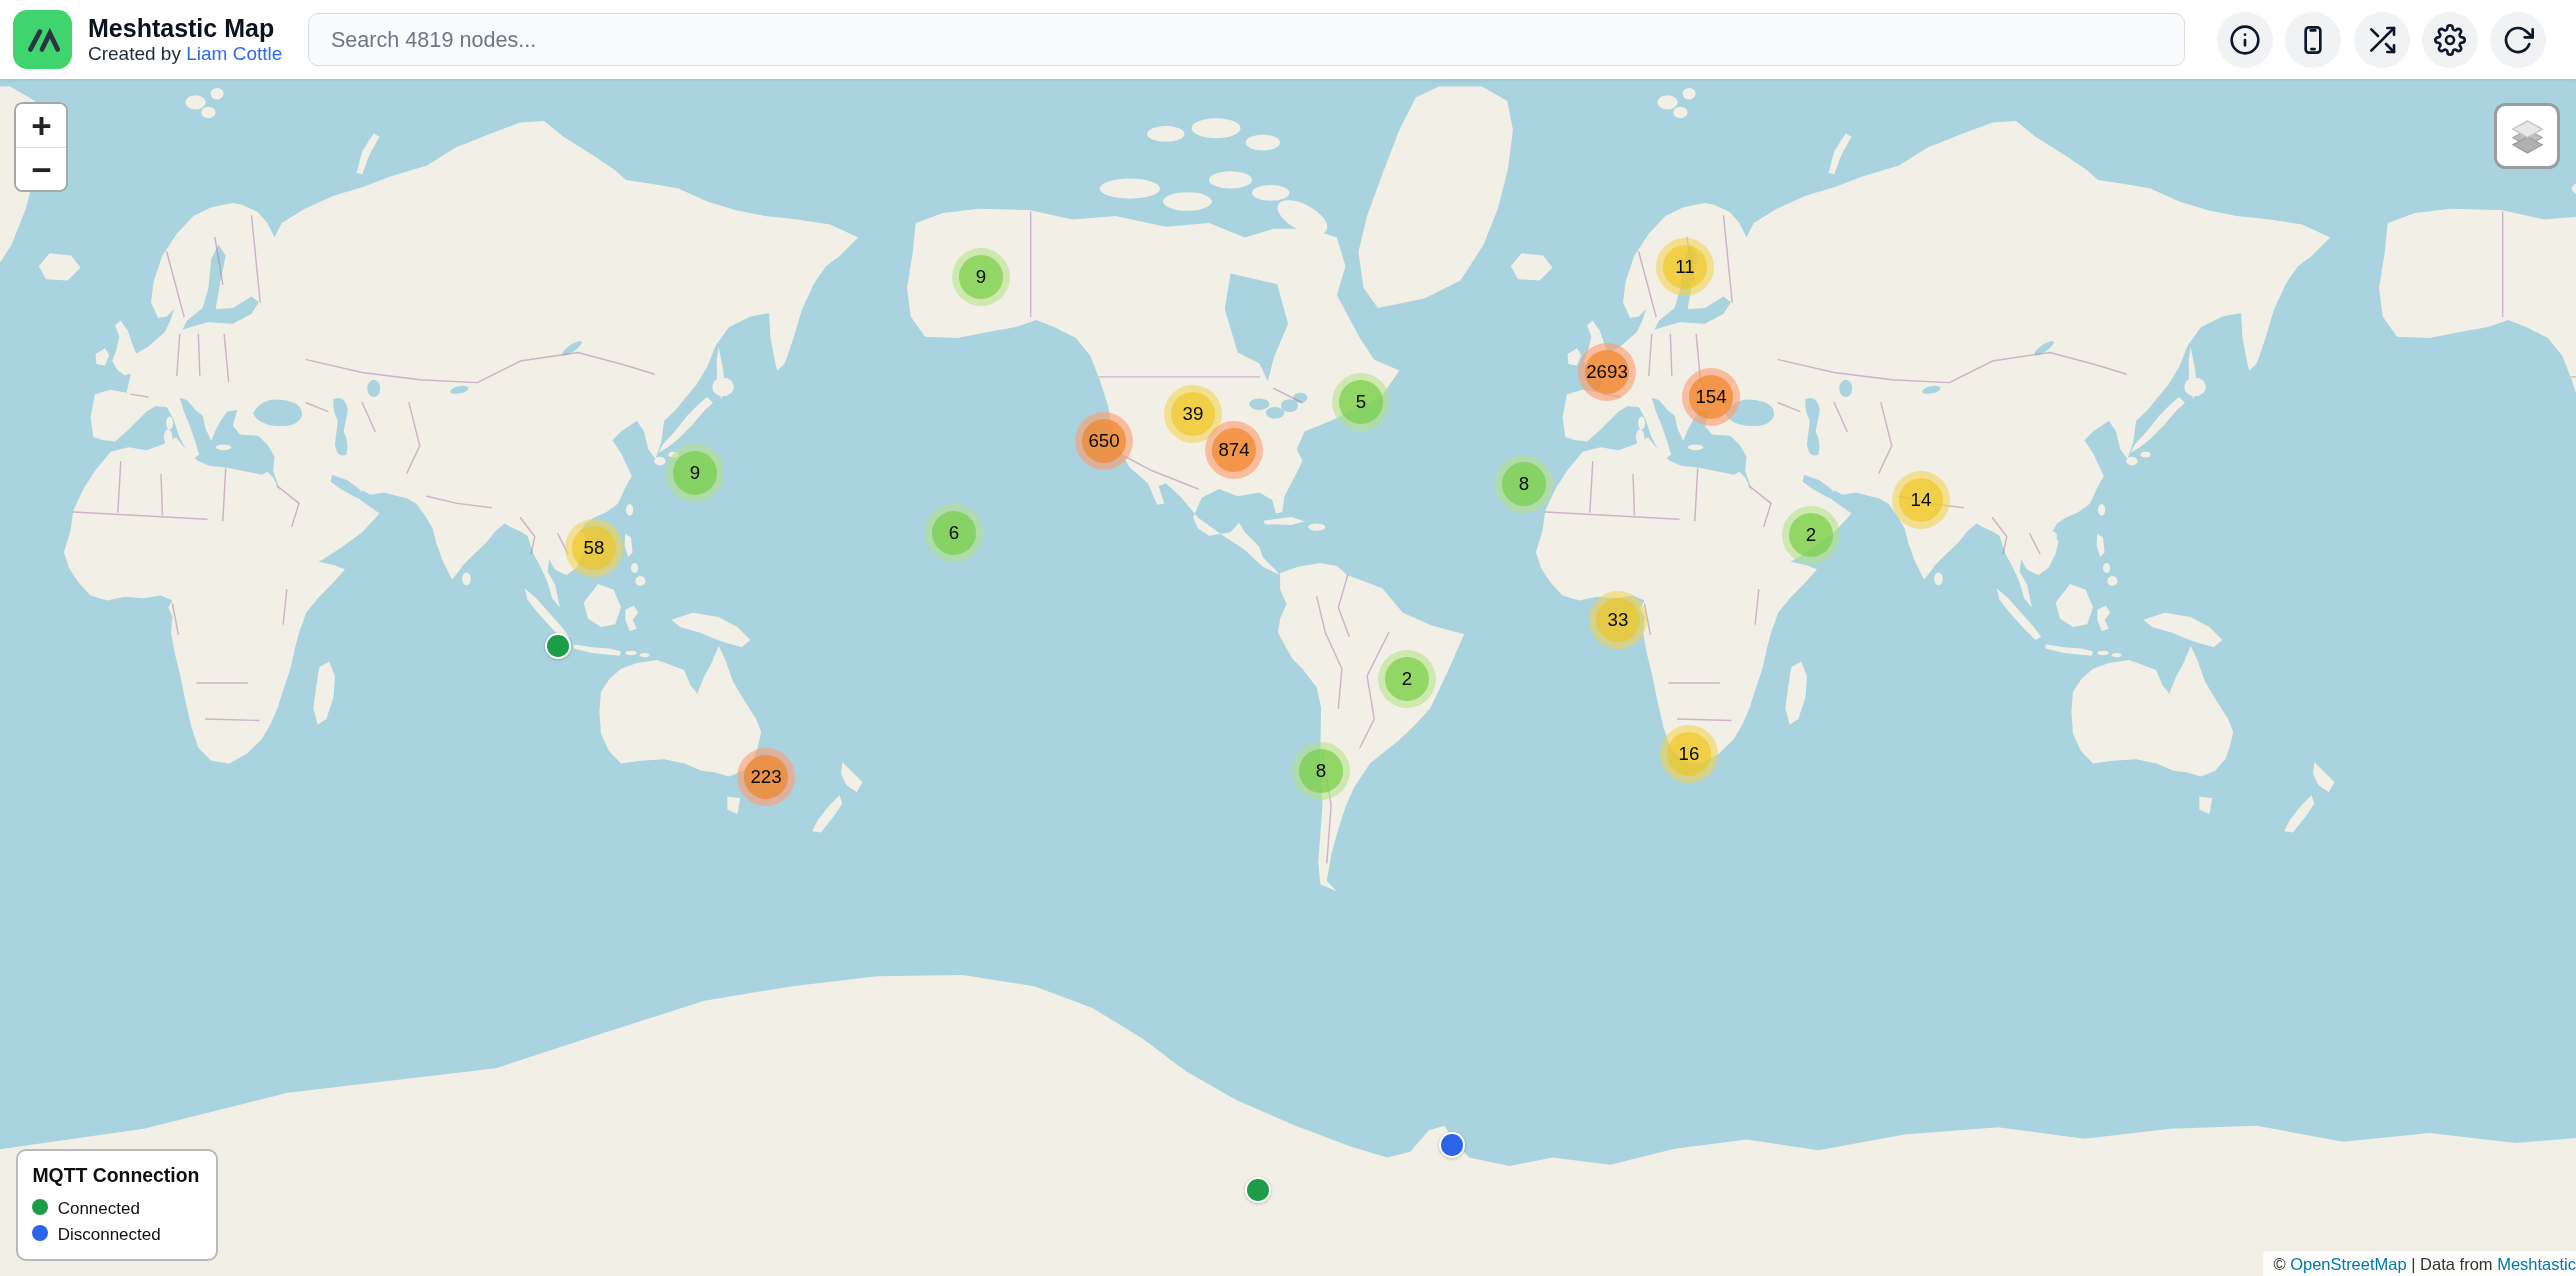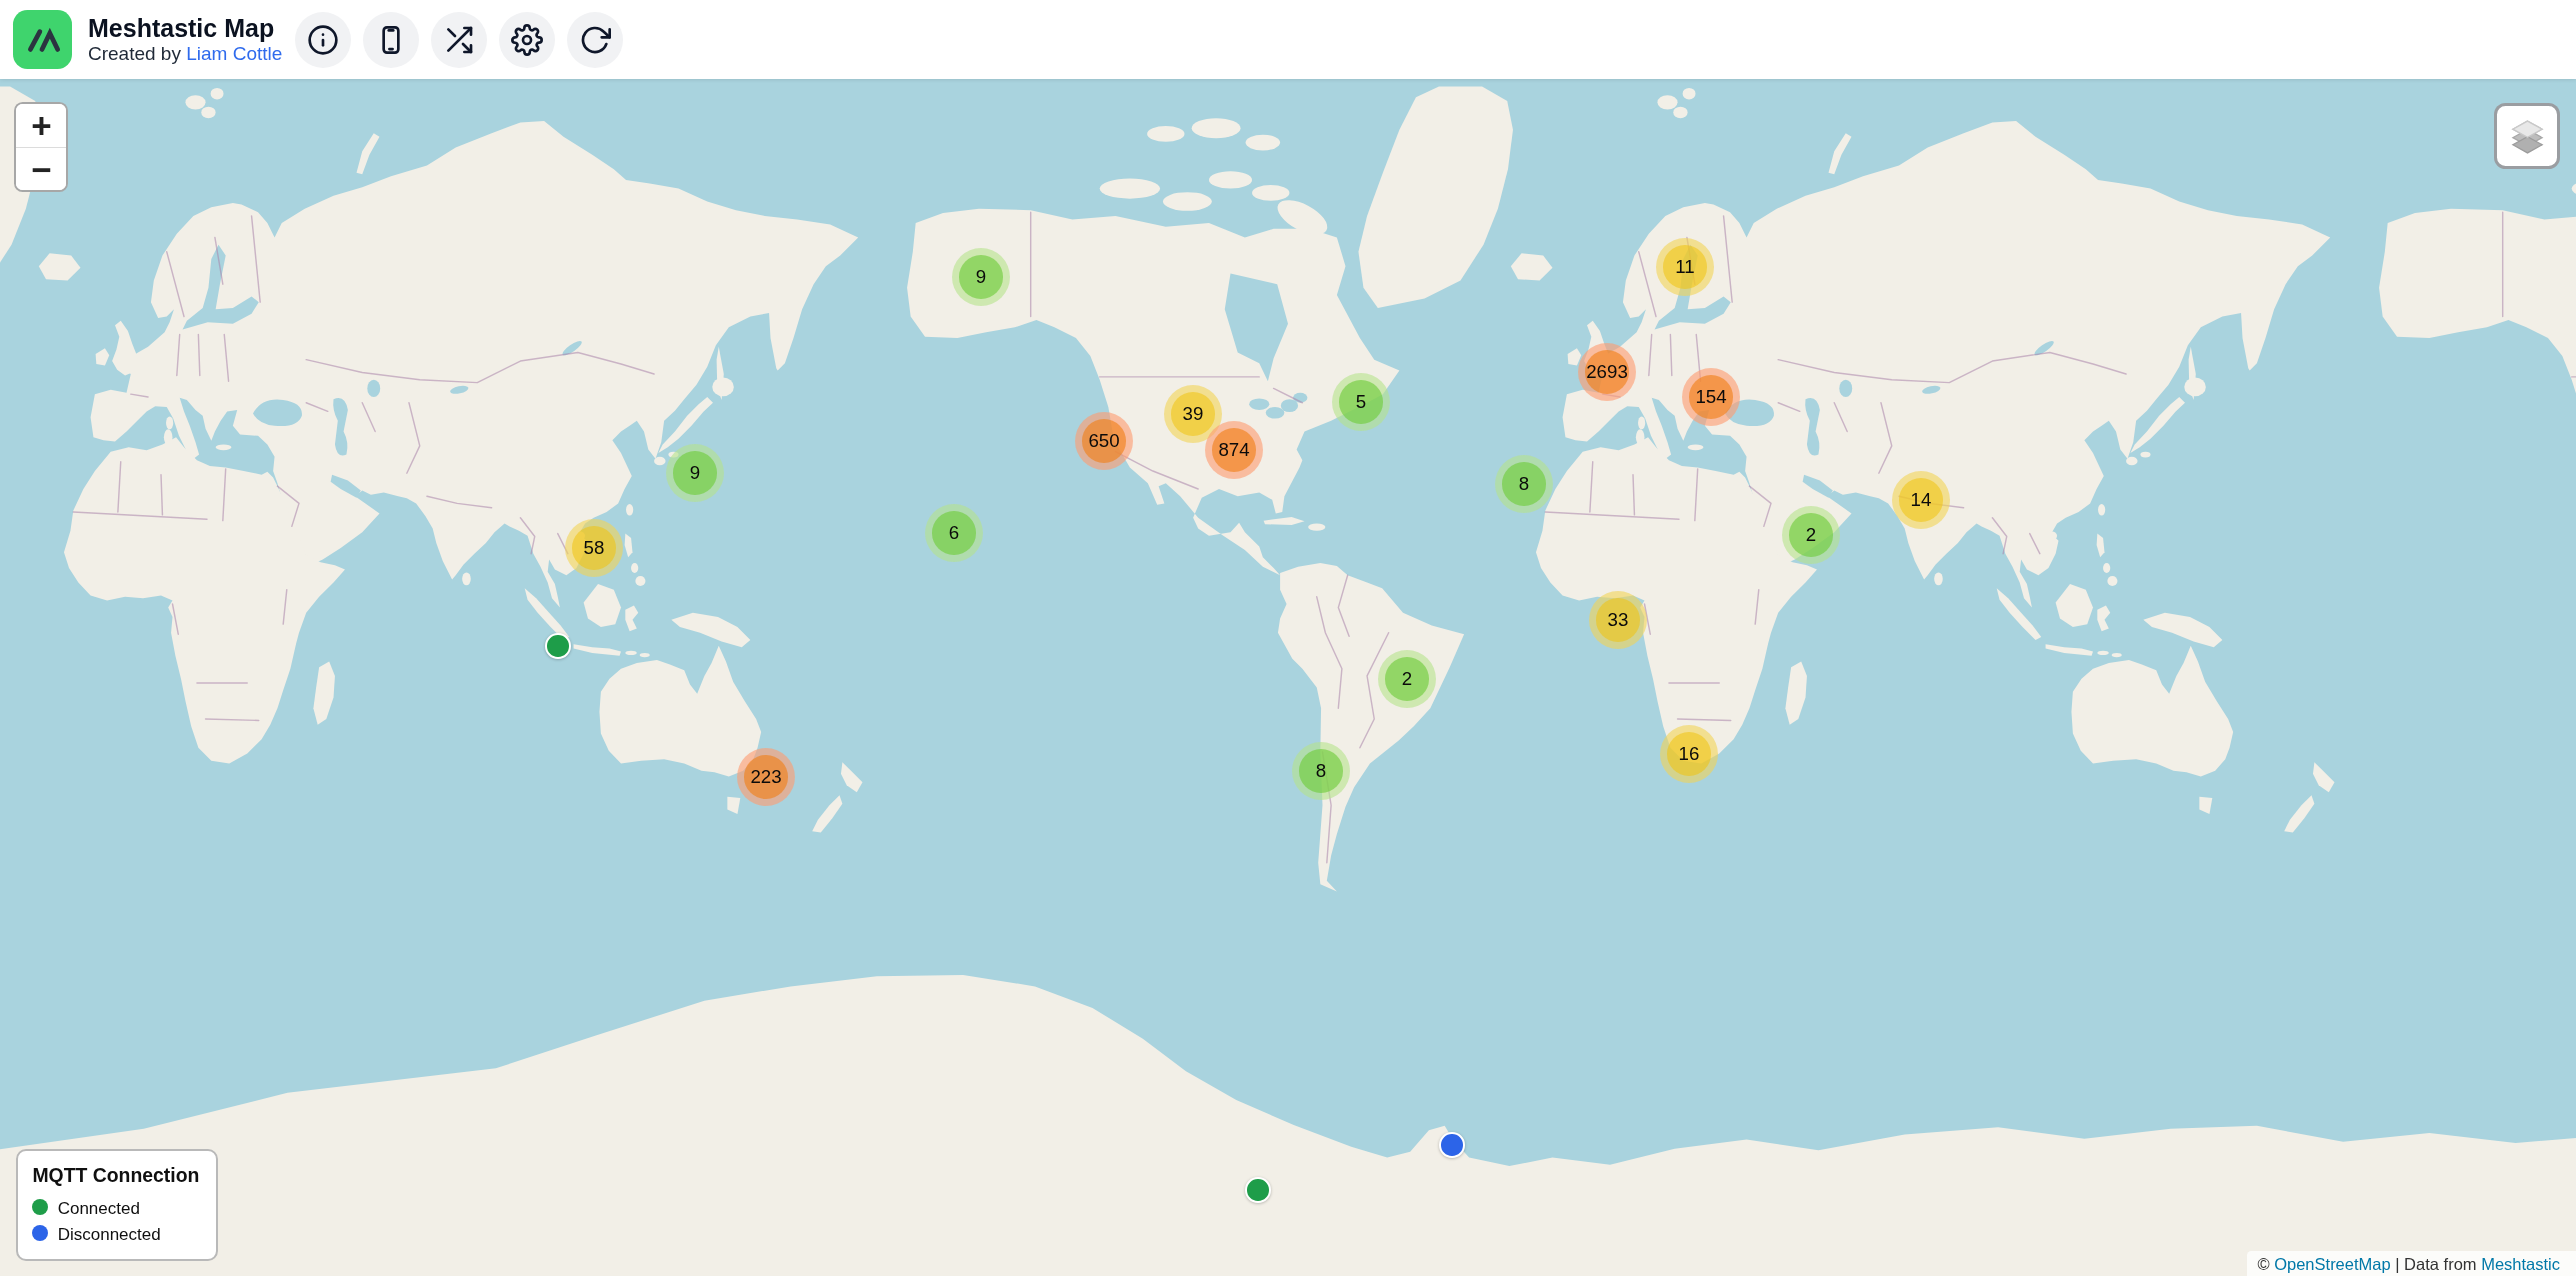--- a/index.html
+++ b/index.html
@@ -75,21 +75,21 @@
     position:absolute;left:16px;bottom:16px;z-index:40;background:#ffffff;
     border:2.2px solid #b9b9b9;border-radius:10px;padding:13px 17px 14.4px 14.4px;min-width:157px;
   }
   .legend-title{font-size:19.4px;font-weight:700;color:#101010;margin-bottom:12px;}
   .legend-row{display:flex;align-items:flex-start;margin-top:5.8px;}
   .legend-dot{width:16px;height:16px;border-radius:50%;margin-right:9.3px;flex:0 0 auto;}
   .legend-label{font-size:17px;color:#101010;}
   
   .attribution{
     position:absolute;right:0;bottom:0;z-index:40;height:26px;line-height:26px;
-    background:rgba(255,255,255,0.78);padding:0 16px 0 10px;font-size:16.5px;color:#333;
+    background:rgba(255,255,255,0.78);padding:0 0 0 10px;font-size:16.5px;color:#333;
     border-top-left-radius:4.3px;white-space:nowrap;
   }
   .attribution a{color:#0078a8;text-decoration:none;}
 </style>
 </head>
 <body>
 
 <svg class="map-svg" width="2576" height="1277" viewBox="0 0 3584 1776">
   <rect class="water" x="0" y="0" width="3584" height="1776"></rect>
 
@@ -322,20 +322,21 @@
   <div class="logo">
     <svg width="42" height="42" viewBox="0 0 80 80" fill="none" stroke="#2b3440" stroke-width="9" stroke-linecap="round">
       <path d="M16 58 L34 24"></path>
       <path d="M38 58 L53 27 L68 58"></path>
     </svg>
   </div>
   <div class="titleblock">
     <div class="app-title">Meshtastic Map</div>
     <div class="byline"><span>Created by </span><a href="#">Liam Cottle</a></div>
   </div>
+  <input class="search" type="text" placeholder="Search 4819 nodes..." style="">
   <button class="hbtn">
     <svg viewBox="0 0 24 24">
       <circle cx="12" cy="12" r="10"></circle>
         <line x1="12" y1="16" x2="12" y2="12"></line>
         <line x1="12" y1="8" x2="12.01" y2="8"></line>
     </svg>
   </button>
   <button class="hbtn">
     <svg viewBox="0 0 24 24">
       <rect x="6.5" y="2.5" width="11" height="19" rx="2.5"></rect>

